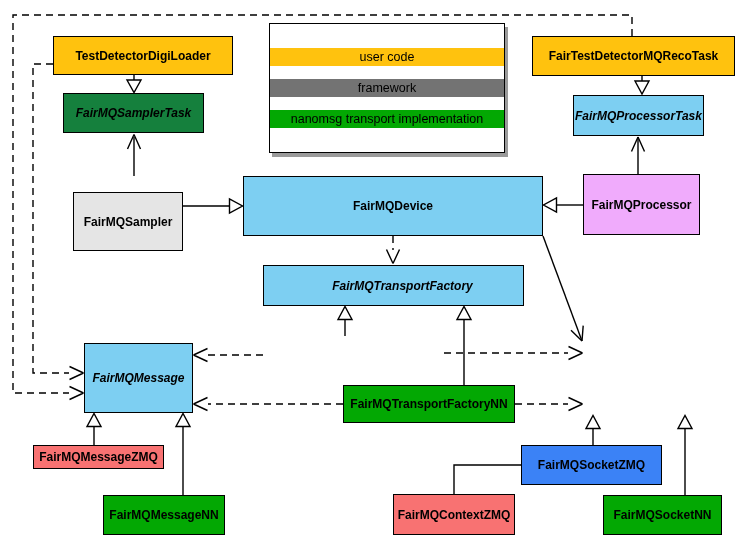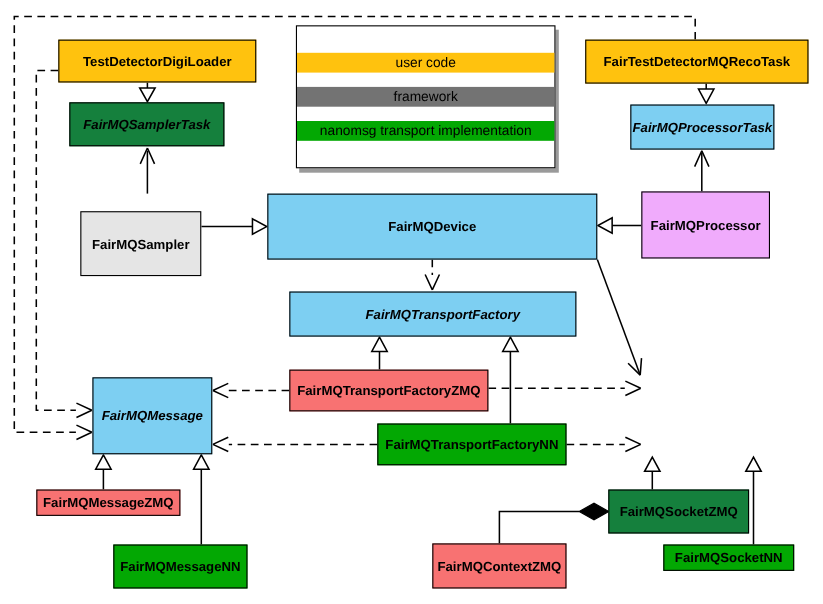--- a/index.html
+++ b/index.html
@@ -141,30 +141,29 @@
   <div class="node abstract" style="left: 573px; top: 95px; width: 131px; height: 41px; background-color: rgb(125, 207, 242);">FairMQProcessorTask</div>
 
   <div class="node" style="left: 73px; top: 176px; width: 110px; height: 59px; background-color: #e5e5e5; margin-top: 16px;">FairMQSampler</div>
 
   <div class="node" style="left: 243px; top: 176px; width: 300px; height: 60px; background-color: rgb(125, 207, 242);">FairMQDevice</div>
 
   <div class="node" style="left: 583px; top: 174px; width: 117px; height: 61px; background-color: #f0abfc;">FairMQProcessor</div>
 
   <div class="node abstract" style="left: 263px; top: 265px; width: 261px; height: 41px; background-color: rgb(125, 207, 242); padding-left: 18px;">FairMQTransportFactory</div>
 
-  <div class="node" style="left: 263px; top: 336px; width: 181px; height: 38px; background-color: rgb(248, 114, 114);">FairMQTransportFactoryZMQ</div>
 
   <div class="node" style="left: 343px; top: 385px; width: 172px; height: 38px; background-color: rgb(3, 168, 3);">FairMQTransportFactoryNN</div>
 
   <div class="node abstract" style="left: 84px; top: 343px; width: 109px; height: 70px; background-color: rgb(125, 207, 242);">FairMQMessage</div>
 
 
   <div class="node" style="left: 33px; top: 445px; width: 131px; height: 24px; background-color: rgb(248, 114, 114);">FairMQMessageZMQ</div>
 
   <div class="node" style="left: 103px; top: 495px; width: 122px; height: 40px; background-color: rgb(3, 168, 3);">FairMQMessageNN</div>
 
   <div class="node" style="left: 393px; top: 494px; width: 122px; height: 41px; background-color: rgb(248, 114, 114);">FairMQContextZMQ</div>
 
-  <div class="node" style="left: 553px; top: 445px; width: 128px; height: 40px; background-color: #15803d;">FairMQSocketZMQ</div>
+  <div class="node" style="left: 521px; top: 445px; width: 141px; height: 40px; background-color: #3b82f6;">FairMQSocketZMQ</div>
 
-  <div class="node" style="left: 603px; top: 495px; width: 119px; height: 24px; background-color: rgb(3, 168, 3);">FairMQSocketNN</div>
+  <div class="node" style="left: 603px; top: 495px; width: 119px; height: 40px; background-color: rgb(3, 168, 3);">FairMQSocketNN</div>
 
 </div>
 
 </body></html>

